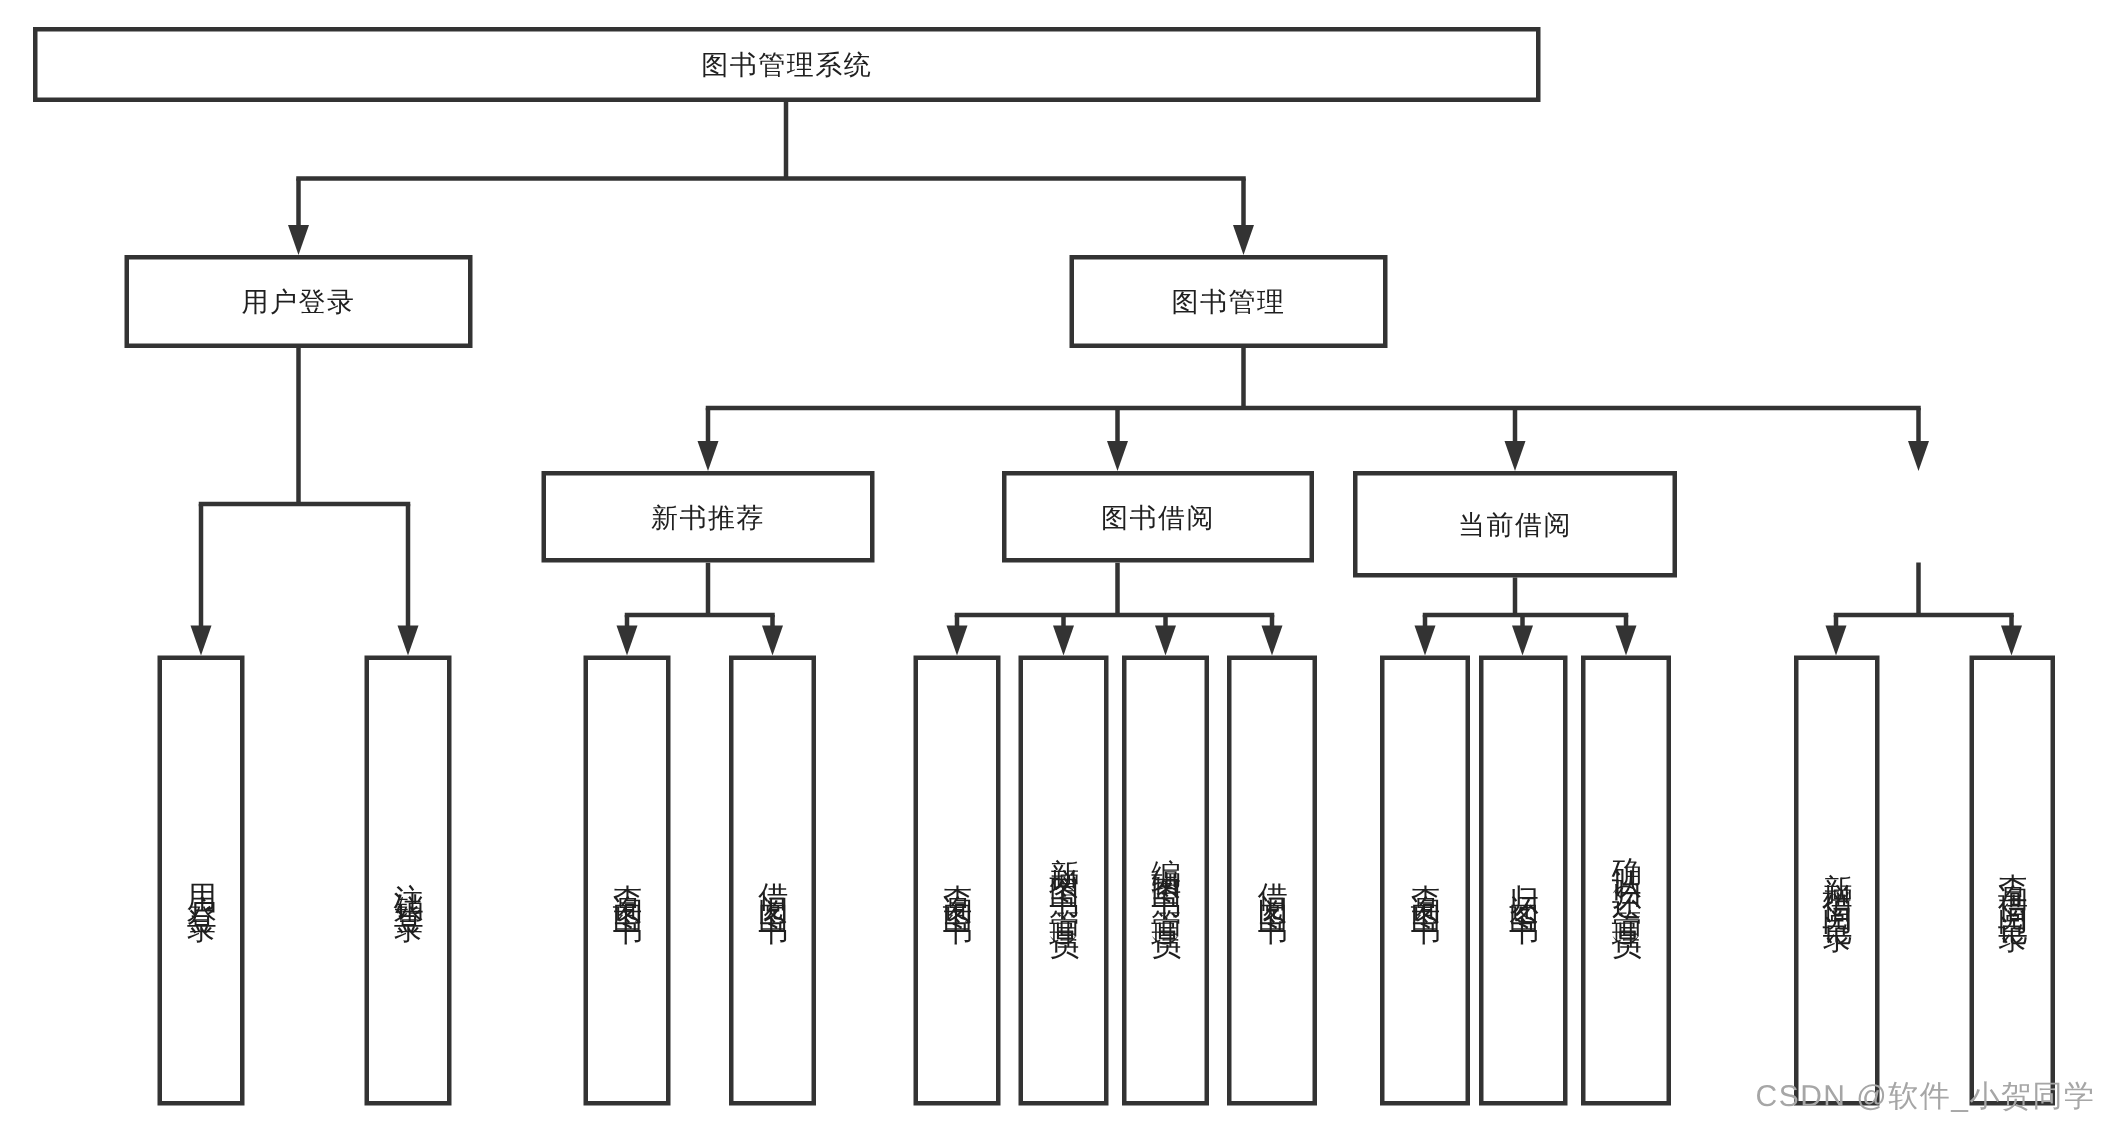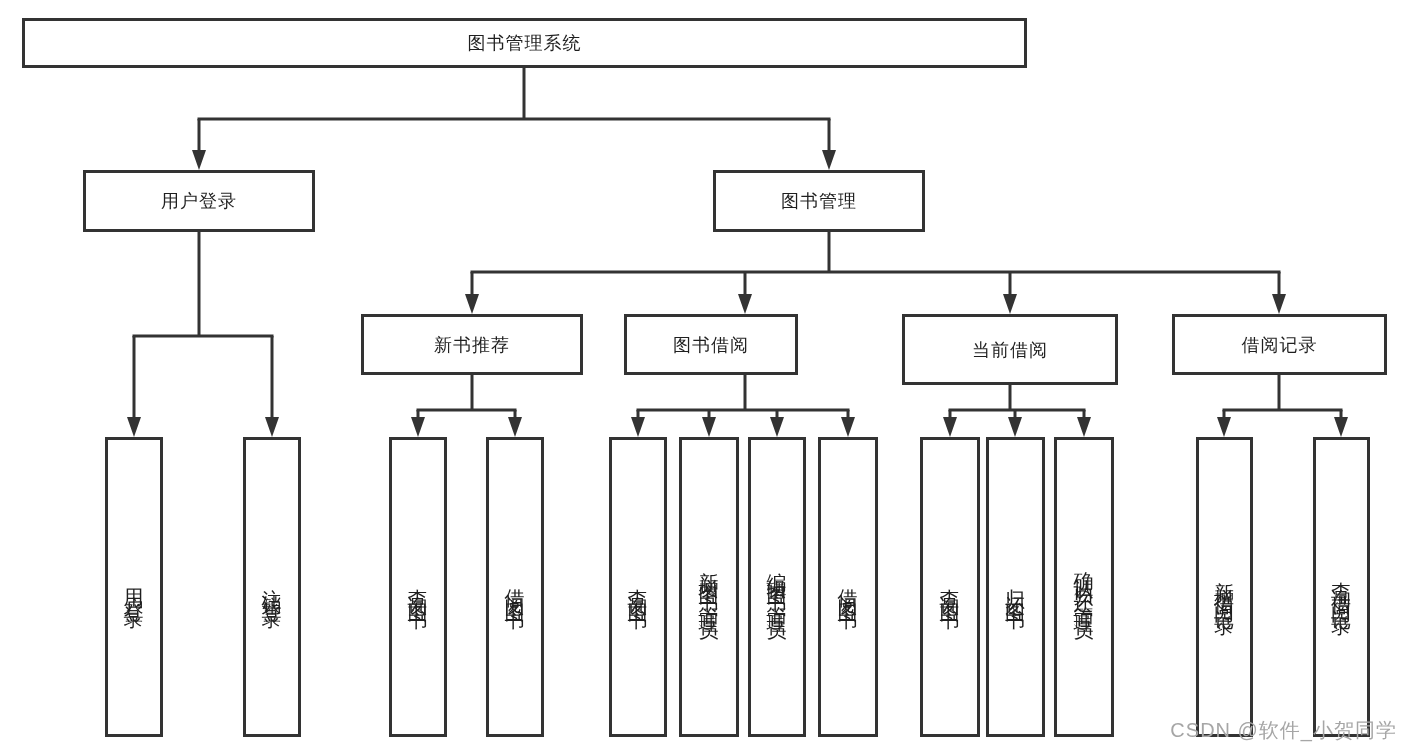--- a/index.html
+++ b/index.html
@@ -118,28 +118,25 @@
   <div class="box h" style="left:83px;top:170px;width:232px;height:62px">
     <span>用户登录</span>
   </div>
   <div class="box h" style="left:713px;top:170px;width:212px;height:62px">
     <span>图书管理</span>
   </div>
 
   <div class="box h" style="left:361px;top:314px;width:222px;height:61px">
     <span>新书推荐</span>
   </div>
-  <div class="box h" style="left:624px;top:314px;width:174px;height:61px">
+  <div class="box h" style="left:668px;top:314px;width:208px;height:61px">
     <span>图书借阅</span>
   </div>
   <div class="box h" style="left:902px;top:314px;width:216px;height:71px">
     <span>当前借阅</span>
-  </div>
-  <div class="box h" style="left:1172px;top:314px;width:215px;height:61px">
-    <span>借阅记录</span>
   </div>
 
   <div class="box v" style="left:105px;top:437px;width:58px;height:300px">
     <span>用户登录</span>
   </div>
   <div class="box v" style="left:243px;top:437px;width:58px;height:300px">
     <span>注销登录</span>
   </div>
   <div class="box v" style="left:389px;top:437px;width:58px;height:300px">
     <span>查询图书</span>

